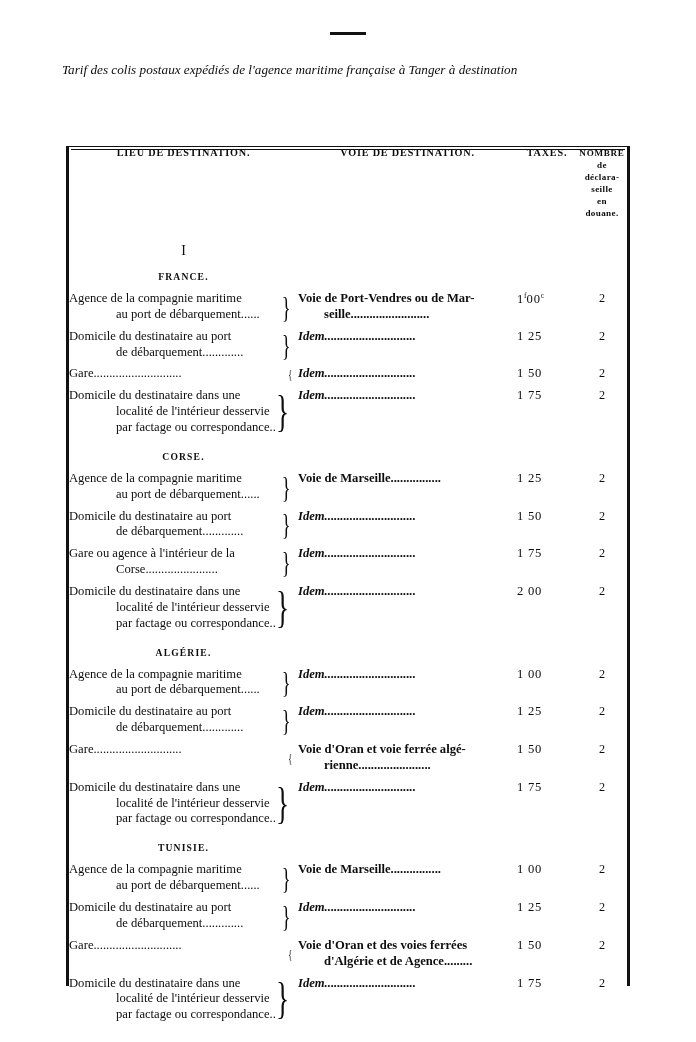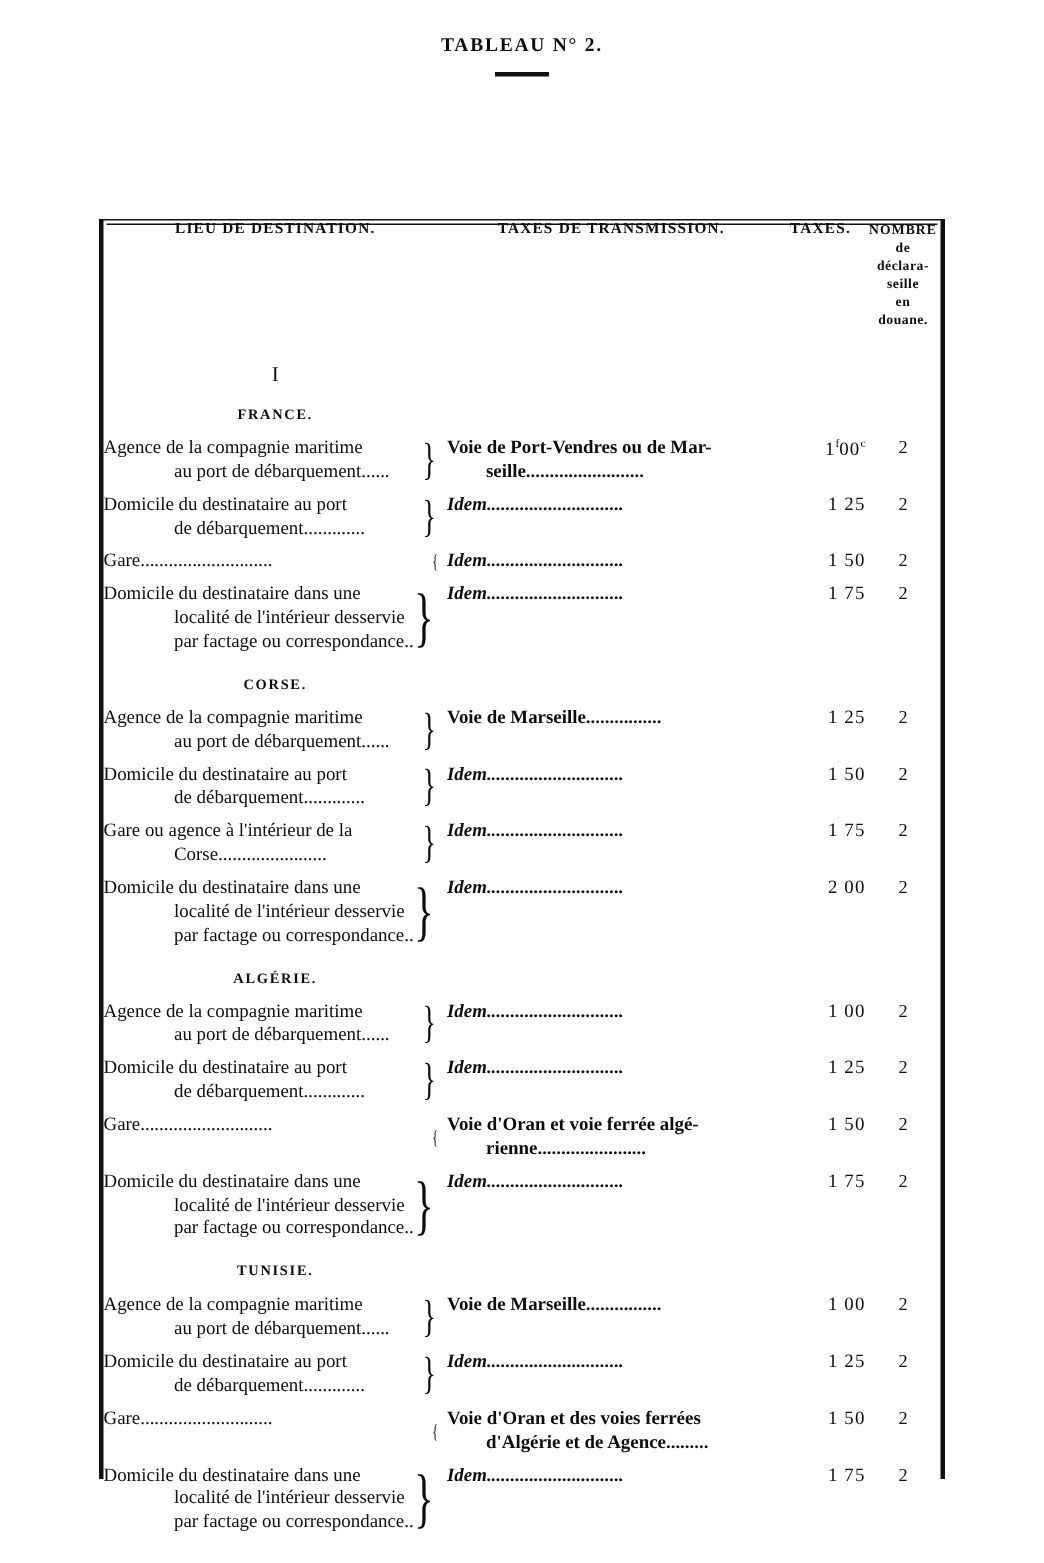--- a/index.html
+++ b/index.html
@@ -151,21 +151,21 @@
     line-height: 1.26;
     font-size: 12.6px;
     vertical-align: middle;
     font-weight: bold;
   }
   td.voie .ln { display: block; white-space: nowrap; }
   td.voie .ind { padding-left: 26px; }
   td.voie i { font-style: italic; }
 
   td.taxe {
-    text-align: right;
+    text-align: left;
     font-size: 12.6px;
     vertical-align: middle;
     letter-spacing: 0.06em;
     white-space: nowrap;
   }
   td.taxe sup {
     font-size: 7.6px;
     vertical-align: super;
     letter-spacing: 0;
   }
@@ -173,39 +173,39 @@
     text-align: center;
     font-size: 12.2px;
     vertical-align: middle;
   }
   tr.data-row td { padding-top: 3px; padding-bottom: 3px; }
 </style>
 </head>
 <body>
 
 <div class="page-head">
-  <div class="tableau-title">TABLEAU N° 2.</div>
   <div class="head-rule"></div>
 </div>
 
 <div class="caption">
+  <span>Tarif des colis postaux expédiés de l'agence maritime française à Tanger à destination</span>
 </div>
 
 <div class="table-wrap">
   <table class="tarif">
     <colgroup>
       <col class="c-lieu">
         <col class="c-voie">
         <col class="c-taxe">
         <col class="c-nomb">
     </colgroup>
     <thead>
       <tr>
         <th>LIEU DE DESTINATION.</th>
-        <th class="vr-l">TAXES DE TRANSMISSION.</th>
+        <th class="vr-l">VOIE DE DESTINATION.</th>
         <th class="vr-l">TAXES.</th>
         <th class="vr-l nombre">
           <span class="cap">NOMBRE</span><br>
           <span class="lc">de</span><br>
           <span class="lc">déclara-</span><br>
           <span class="lc">seille</span><br>
           <span class="lc">en</span><br>
           <span class="lc">douane.</span>
         </th>
       </tr>

